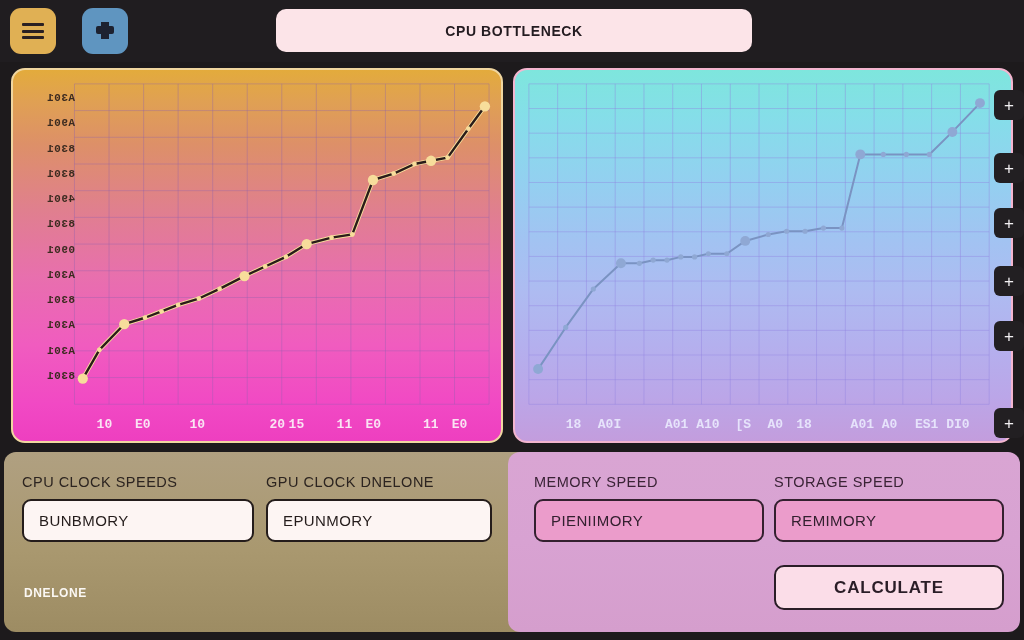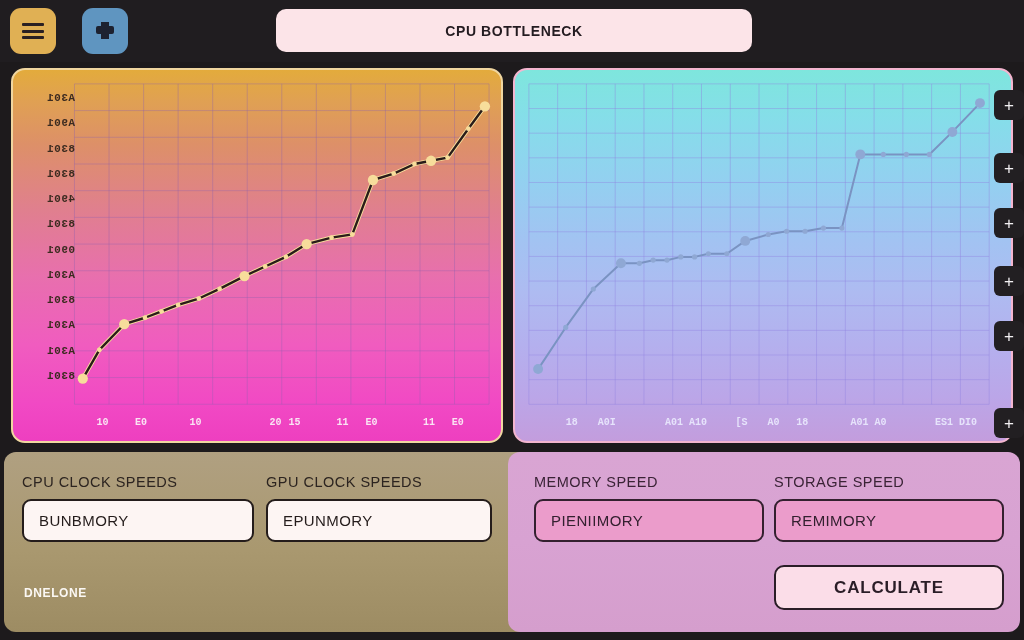--- a/index.html
+++ b/index.html
@@ -121,21 +121,21 @@
     display: inline-block;
     text-align: left;
   }
   .axis-x {
     position: absolute;
     left: 0; right: 0; bottom: 6px;
     height: 18px;
   }
   .axis-x span {
     position: absolute;
-    font-size: 10px;
+    font-size: 13px;
     font-weight: bold;
     font-family: "Liberation Mono", monospace;
     white-space: nowrap;
   }
   #chart-left .axis-x span { color: #fae3f3; }
   #chart-right .axis-x span { color: #e6e3fb; }
 
   
   .plus-col {
     position: absolute;
@@ -405,40 +405,40 @@
       <circle cx="468.72" cy="33.379999999999995" r="5" fill="#8fa8d4"></circle>
     </svg>
   <div class="axis-x" id="axis-x-right">
       <span style="left: 50.8px;">18</span>
       <span style="left: 82.8px;">A0I</span>
       <span style="left: 150px;">A01 A10</span>
       <span style="left: 220.4px;">[S</span>
       <span style="left: 252.4px;">A0</span>
       <span style="left: 281.2px;">18</span>
       <span style="left: 335.6px;">A01 A0</span>
-      <span style="left: 420px;">ES1 DI0</span>
+      <span style="left: 400px;">ES1 DI0</span>
     </div>
 </div>
 
 <div class="plus-col" id="plus-col">
     <div class="plus-btn" style="top: 22px;">+</div>
     <div class="plus-btn" style="top: 85px;">+</div>
     <div class="plus-btn" style="top: 140px;">+</div>
     <div class="plus-btn" style="top: 198px;">+</div>
     <div class="plus-btn" style="top: 253px;">+</div>
     <div class="plus-btn" style="top: 340px;">+</div>
   </div>
 
 <div class="panel" id="panel-left">
   <div class="field-group" style="left:18px; top:22px; width:232px;">
     <span class="field-label">CPU CLOCK SPEEDS</span>
     <div class="field-input">BUNBMORY</div>
   </div>
   <div class="field-group" style="left:262px; top:22px; width:226px;">
-    <span class="field-label">GPU CLOCK SPEEDS</span>
+    <span class="field-label">GPU CLOCK DNELONE</span>
     <div class="field-input">EPUNMORY</div>
   </div>
   <span class="foot-note">DNELONE</span>
 </div>
 
 <div class="panel" id="panel-right">
   <div class="field-group" style="left:266px; top:22px; width:230px;">
     <span class="field-label">STORAGE SPEED</span>
     <div class="field-input">REMIMORY</div>
   </div>

